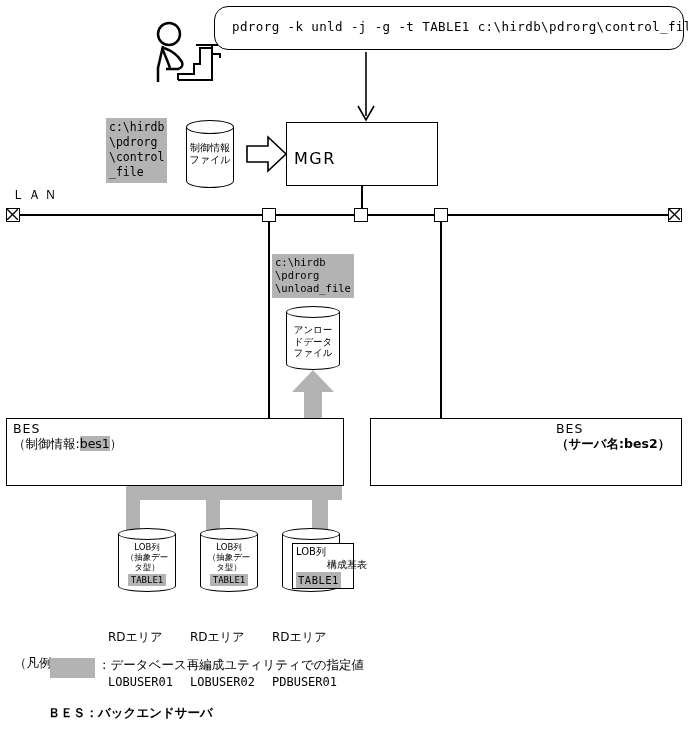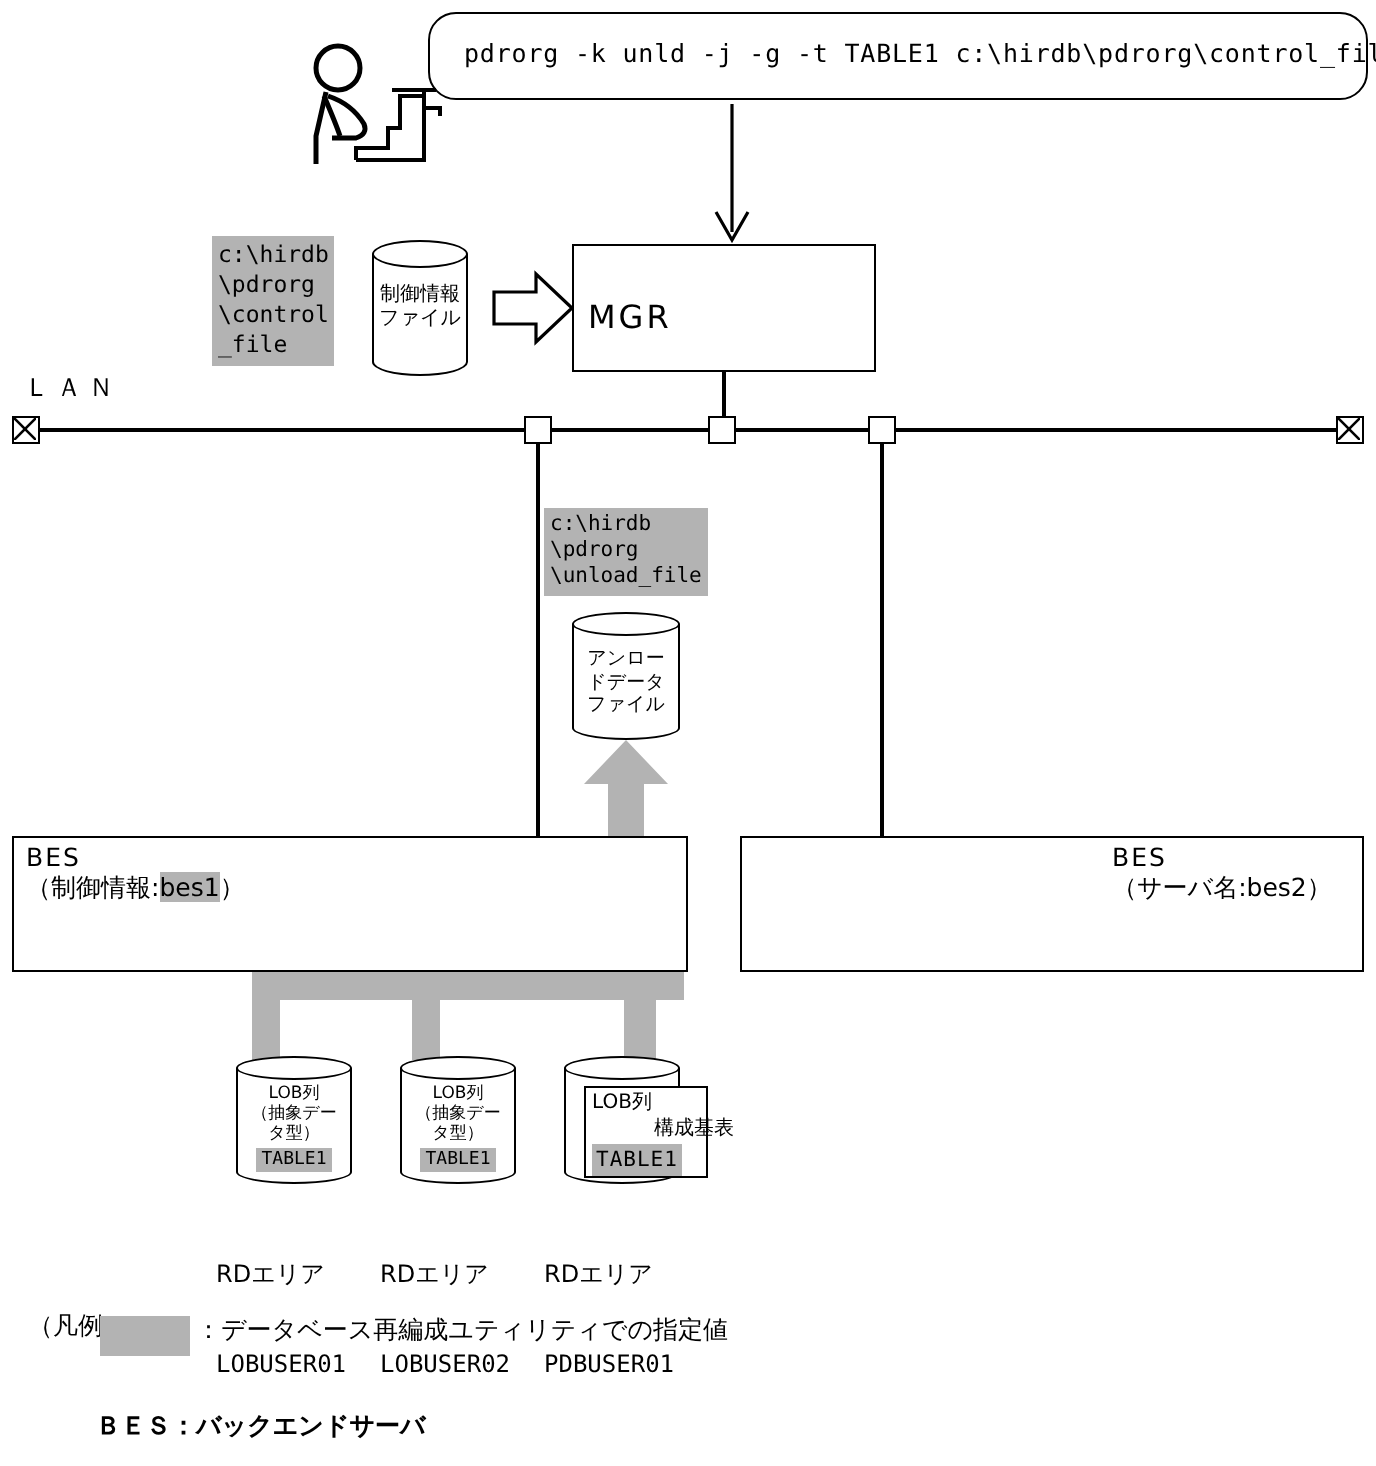--- a/index.html
+++ b/index.html
@@ -66,21 +66,21 @@
   }
   #mgr-box { left: 286px; top: 122px; width: 152px; height: 64px; }
   #mgr-label { left: 294px; top: 126px; font-size: 16px; letter-spacing: 1.5px; margin-top: 26px; }
 
   #bes1-box { left: 6px; top: 418px; width: 338px; height: 68px; }
   #bes1-l1 { left: 13px; top: 422px; font-size: 12.5px; letter-spacing: 1px; }
   #bes1-l2 { left: 13px; top: 437px; font-size: 12.5px; }
 
   #bes2-box { left: 370px; top: 418px; width: 312px; height: 68px; }
   #bes2-l1 { left: 556px; top: 422px; font-size: 12.5px; letter-spacing: 1px; }
-  #bes2-l2 { left: 556px; top: 437px; font-size: 12.5px; }
+  #bes2-l2 { left: 556px; top: 437px; font-size: 12.5px; font-weight: bold; }
 
   
   #lan-label { left: 12px; top: 188px; font-size: 13px; letter-spacing: 3px; }
   #lan-line { left: 14px; top: 214px; width: 660px; height: 2px; background: #000; }
   .lan-end {
     width: 14px; height: 14px;
     border: 1.5px solid #000; background: #fff;
     box-sizing: border-box;
   }
   .lan-node {

